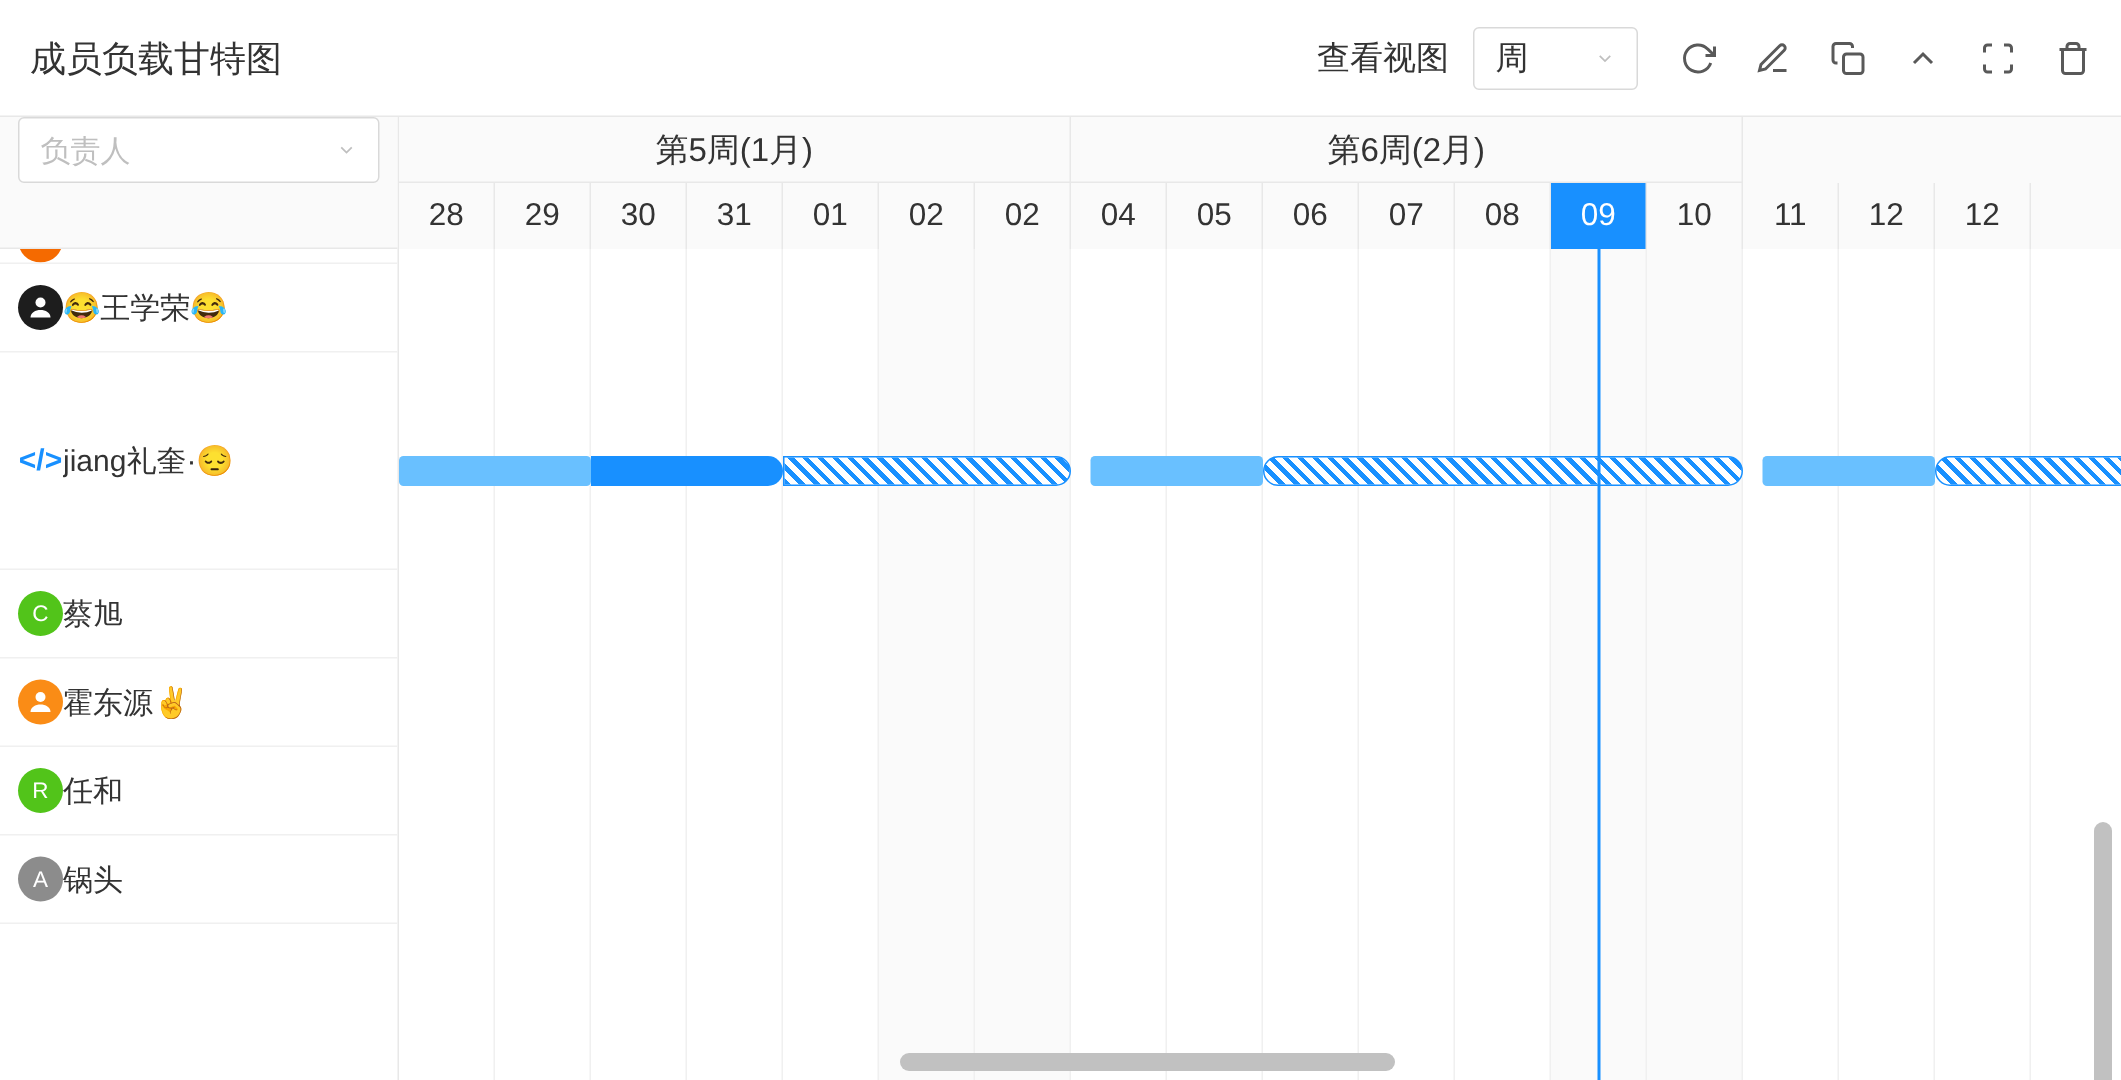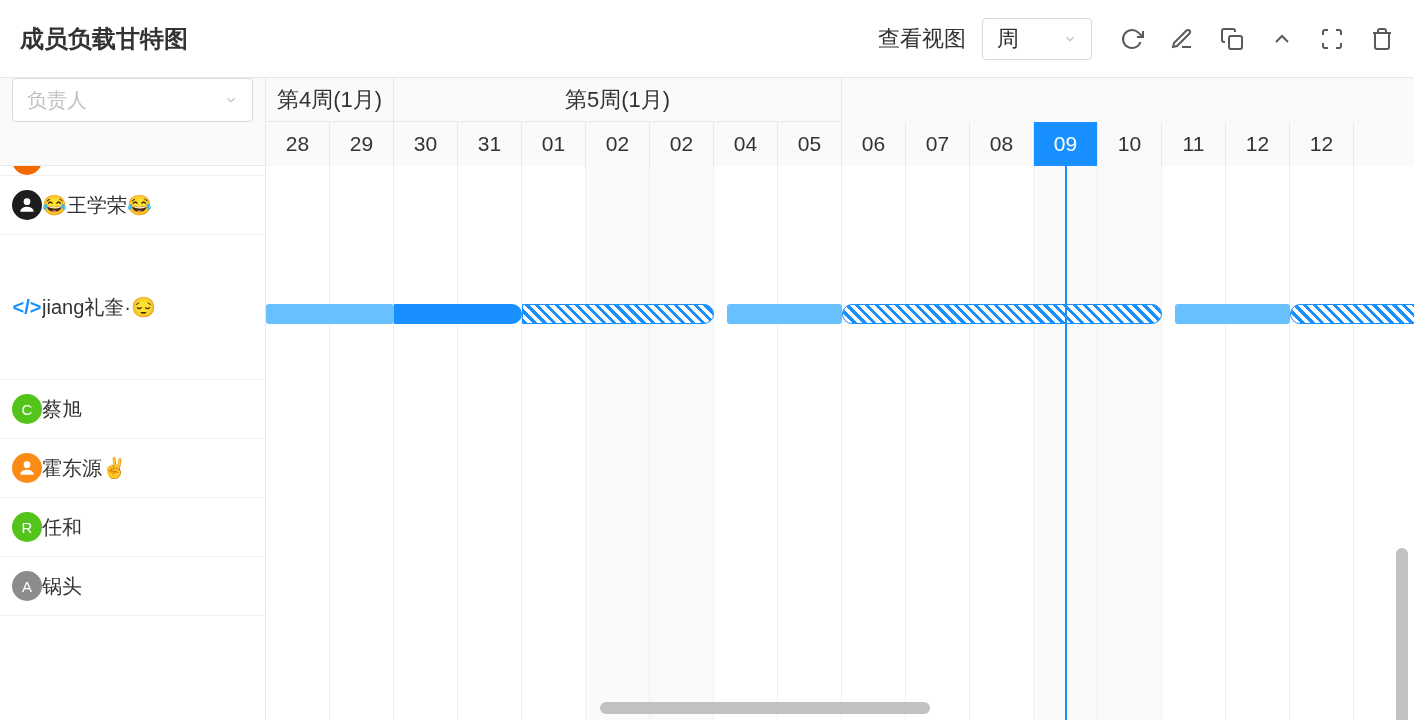--- a/index.html
+++ b/index.html
@@ -14,21 +14,21 @@
       display: flex;
       align-items: center;
       justify-content: space-between;
       padding: 0 20px;
       height: 78px;
       border-bottom: 1px solid #e8e8e8;
     }
     .page-title {
       font-size: 24px;
       color: #333;
-      font-weight: 700;
+      font-weight: 400;
     }
     .header-right {
       display: flex;
       align-items: center;
       gap: 16px;
     }
     .view-label {
       font-size: 22px;
       color: #333;
     }
@@ -370,22 +370,22 @@
         <div class="member-row">
           <div class="avatar" style="background: rgb(140, 140, 140);">A</div>
           <div class="member-name">锅头</div>
         </div>
       </div>
   </div>
 
   <div class="gantt-area">
     <div class="gantt-header">
       <div class="week-row" id="week-row">
-          <div class="week-cell" style="width: 128px;">第4周(1月)</div>
           <div class="week-cell" style="width: 448px;">第5周(1月)</div>
+          <div class="week-cell" style="width: 448px;">第6周(2月)</div>
         </div>
       <div class="day-row" id="day-row">
           <div class="day-cell">28</div>
           <div class="day-cell">29</div>
           <div class="day-cell">30</div>
           <div class="day-cell">31</div>
           <div class="day-cell">01</div>
           <div class="day-cell">02</div>
           <div class="day-cell">02</div>
           <div class="day-cell">04</div>

